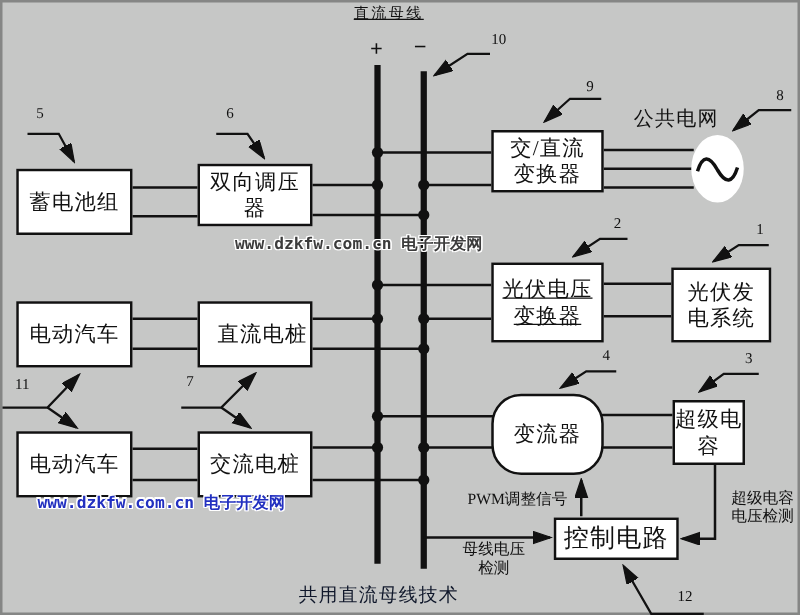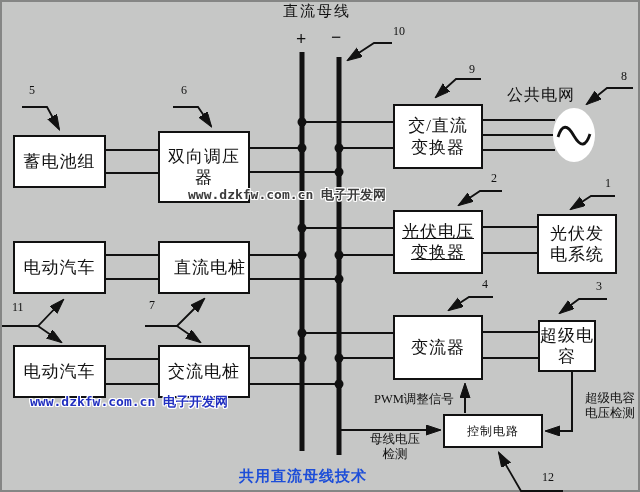--- a/index.html
+++ b/index.html
@@ -12,33 +12,33 @@
   }
   svg.layer{position:absolute;left:0;top:0;width:640px;height:492px;}
   svg.layer line,svg.layer polyline,svg.layer path{stroke:#111;}
   .box{
     position:absolute;box-sizing:border-box;background:#fff;
     border:2px solid #111;display:flex;align-items:center;justify-content:center;
     text-align:center;font-size:17px;line-height:1.25;white-space:pre-line;
     letter-spacing:1px;
   }
   .txt{position:absolute;white-space:pre-line;}
-  .title{font-size:15px;letter-spacing:2px;}
+  .title{font-size:12px;letter-spacing:2px;text-decoration:underline;}
   .sign{font-size:18px;font-weight:bold;}
   .num{font-size:12px;}
   .ann{font-size:12.5px;line-height:1.2;text-align:center;
        font-family:"Liberation Serif","DejaVu Serif",serif;}
   .wm{
     font-family:"DejaVu Sans Mono",monospace;font-size:13px;font-weight:bold;
     text-shadow:-1px 0 0 #fff,1px 0 0 #fff,0 -1px 0 #fff,0 1px 0 #fff,
                 -1px -1px 0 #fff,1px 1px 0 #fff,-1px 1px 0 #fff,1px -1px 0 #fff;
   }
   .wm-center{color:#3c3c3c;}
   .wm-bottom{color:#2230c0;}
-  .caption{font-size:15px;font-weight:bold;color:#1d4ed8;letter-spacing:1px;}
+  .caption{font-size:15px;font-weight:normal;color:#0f172a;letter-spacing:1px;}
 </style>
 </head>
 <body>
 
 <div class="stage">
 
   <svg class="layer" viewBox="0 0 640 492" xmlns="http://www.w3.org/2000/svg">
     <defs>
       <marker id="ah" markerUnits="userSpaceOnUse" markerWidth="16" markerHeight="11" refX="14" refY="5" orient="auto">
         <path d="M0,0 L15,5 L0,10 Z" fill="#111" stroke="none"></path>
@@ -120,36 +120,36 @@
       <ellipse cx="574" cy="135" rx="21" ry="27" fill="#fff" stroke-width="2.5"></ellipse>
       <path d="M558,137 Q564,118 574,136 Q584,153 590,134" fill="none" stroke-width="2.8"></path>
     </g>
   </svg>
 
   <div class="txt title" style="left:283px;top:2px;">直流母线</div>
   <div class="txt sign" style="left:296px;top:29px;">+</div>
   <div class="txt sign" style="left:331px;top:27px;">−</div>
 
   <div class="box" style="left:13px;top:135px;width:93px;height:53px;">蓄电池组</div>
-  <div class="box" style="left:158px;top:131px;width:92px;height:72px;">双向调压
+  <div class="box" style="left:158px;top:131px;width:92px;height:50px;">双向调压
 器</div>
   <div class="box" style="left:13px;top:241px;width:93px;height:53px;">电动汽车</div>
   <div class="box" style="left:158px;top:241px;width:92px;height:53px;padding-left:12px;">直流电桩</div>
   <div class="box" style="left:13px;top:345px;width:93px;height:53px;">电动汽车</div>
   <div class="box" style="left:158px;top:345px;width:92px;height:53px;">交流电桩</div>
-  <div class="box" style="left:393px;top:104px;width:90px;height:65px;">交/直流
+  <div class="box" style="left:393px;top:104px;width:90px;height:50px;">交/直流
 变换器</div>
   <div class="box" style="left:393px;top:210px;width:90px;height:64px;text-decoration:underline;">光伏电压
 变换器</div>
   <div class="box" style="left:537px;top:214px;width:80px;height:60px;">光伏发
 电系统</div>
-  <div class="box" style="left:393px;top:315px;width:90px;height:65px;">变流器</div>
+  <div class="box" style="left:393px;top:315px;width:90px;height:65px;border-radius:24px;">变流器</div>
   <div class="box" style="left:538px;top:320px;width:58px;height:52px;">超级电
 容</div>
-  <div class="box" style="left:443px;top:414px;width:100px;height:34px;font-size:12px;">控制电路</div>
+  <div class="box" style="left:443px;top:414px;width:100px;height:34px;font-size:20px;">控制电路</div>
 
   <div class="txt num" style="left:29px;top:83px;">5</div>
   <div class="txt num" style="left:181px;top:83px;">6</div>
   <div class="txt num" style="left:393px;top:24px;">10</div>
   <div class="txt num" style="left:469px;top:62px;">9</div>
   <div class="txt num" style="left:621px;top:69px;">8</div>
   <div class="txt num" style="left:491px;top:171px;">2</div>
   <div class="txt num" style="left:605px;top:176px;">1</div>
   <div class="txt num" style="left:482px;top:277px;">4</div>
   <div class="txt num" style="left:596px;top:279px;">3</div>

